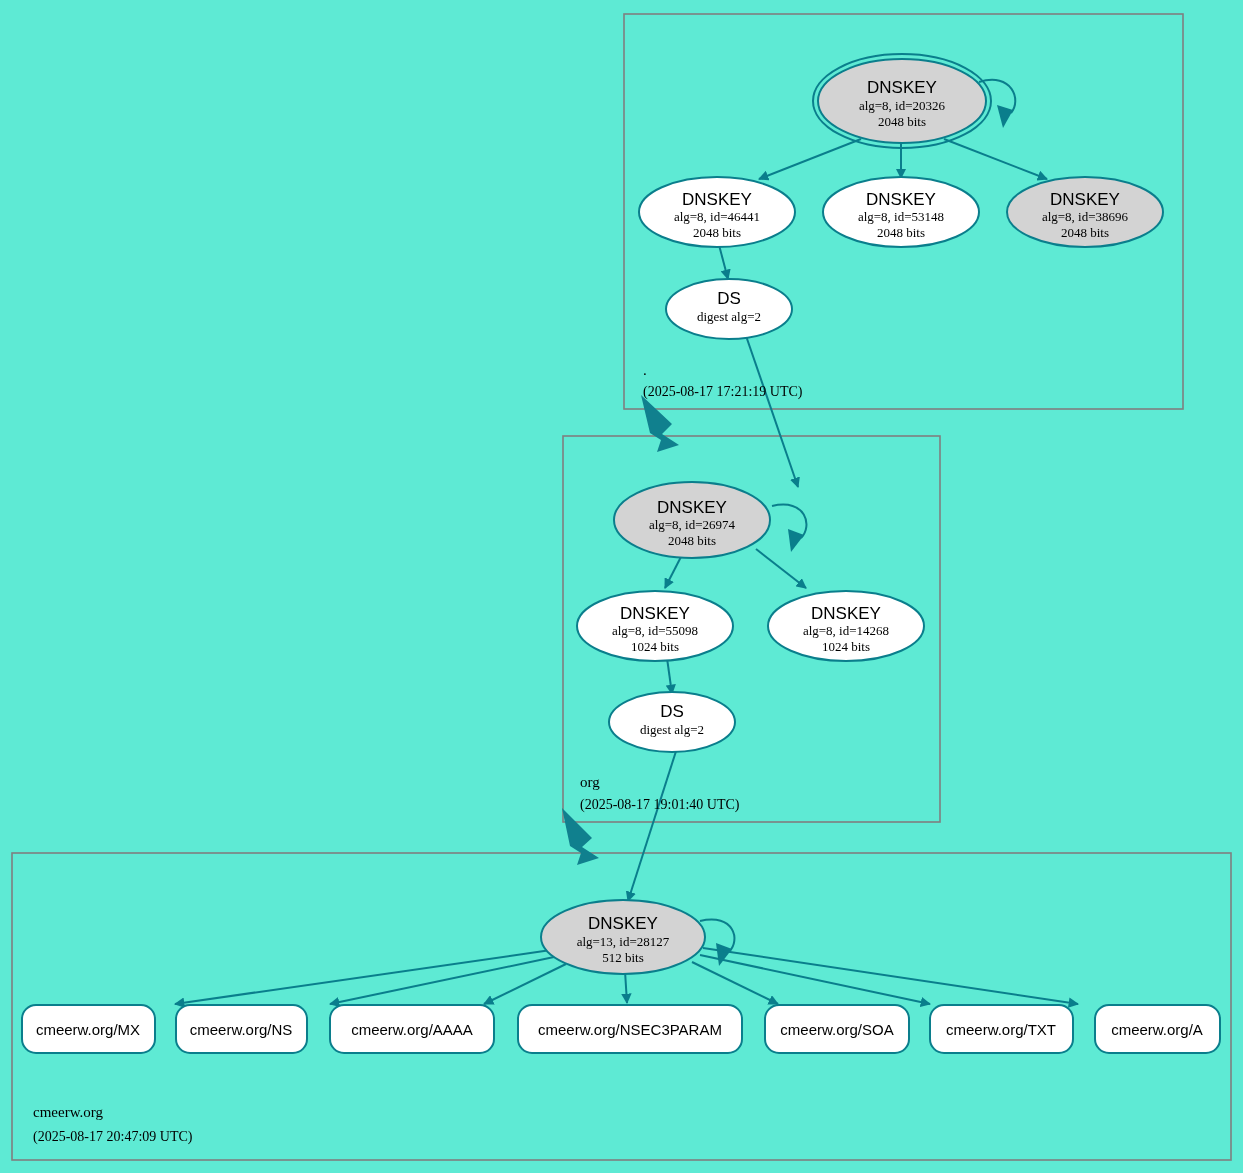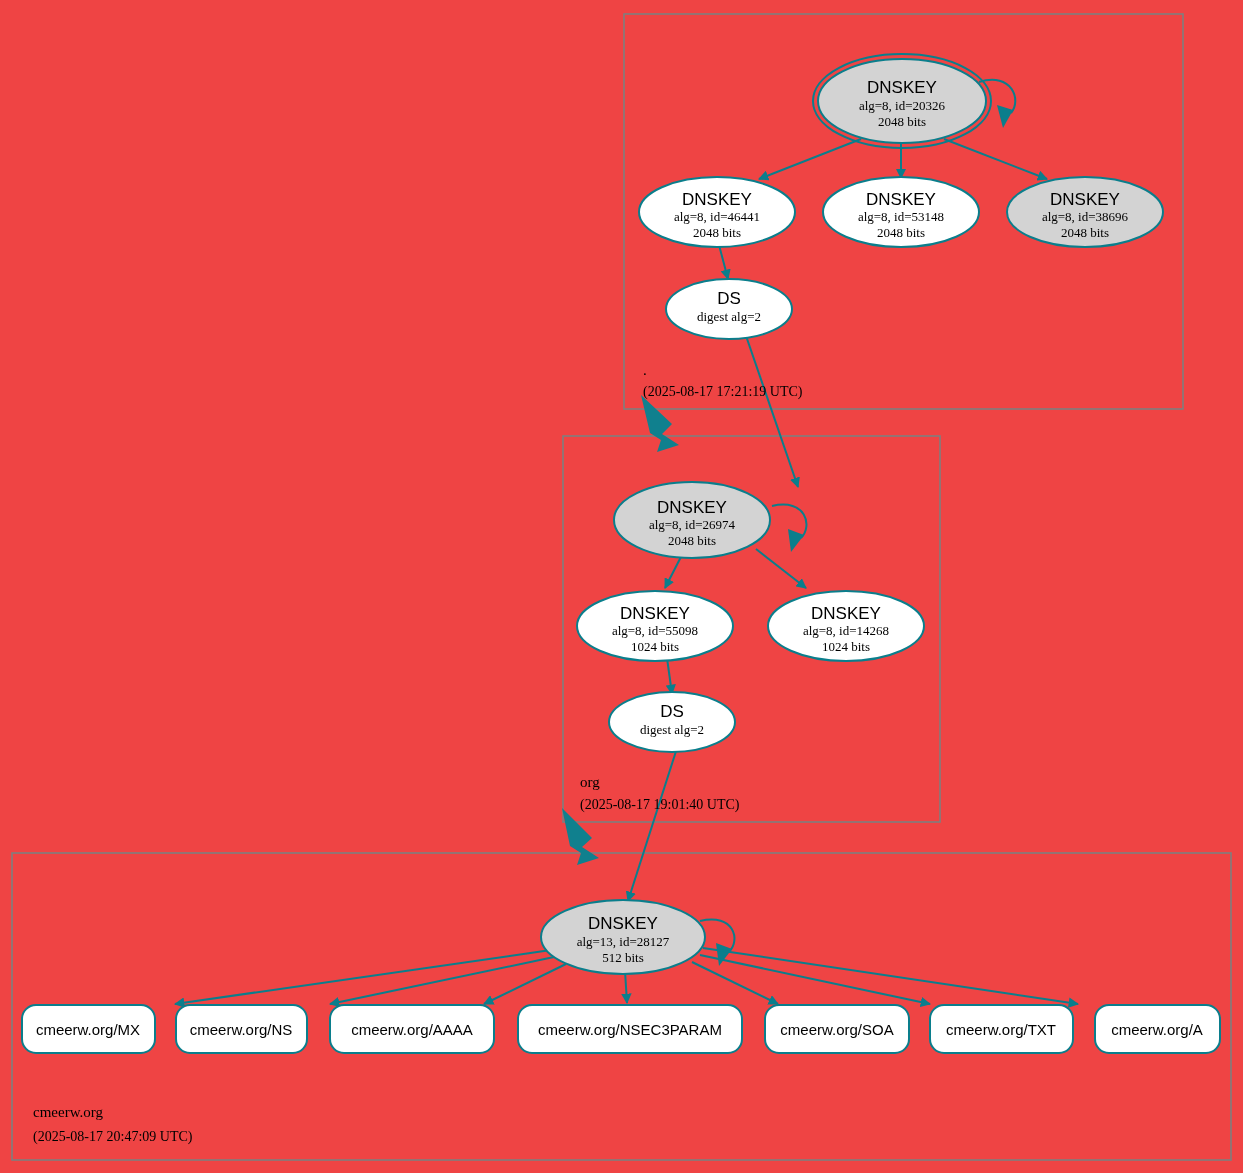--- a/index.html
+++ b/index.html
@@ -4,21 +4,21 @@
 <style>
   html, body {
     margin: 0;
     padding: 0;
     background: #ffffff;
   }
   #stage {
     position: relative;
     width: 1243px;
     height: 1173px;
-    background: #ef4444;
+    background: #5eead4;
     font-family: "Liberation Sans", sans-serif;
     overflow: hidden;
   }
   #graph-svg {
     position: absolute;
     left: 0;
     top: 0;
     width: 1243px;
     height: 1173px;
   }

